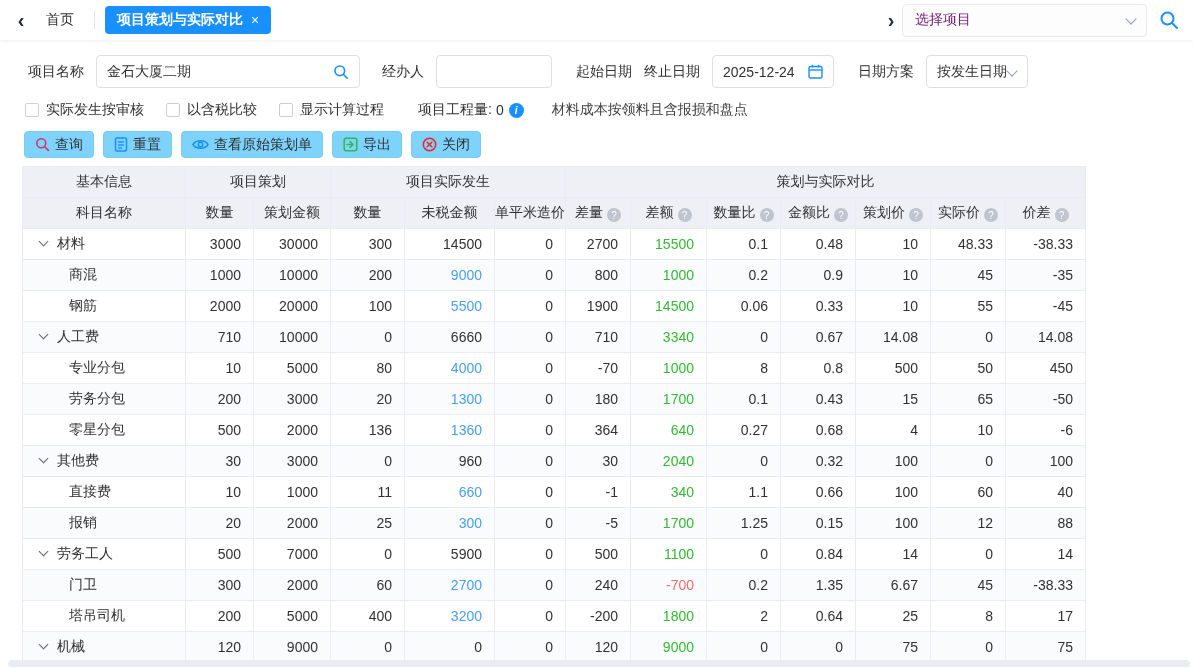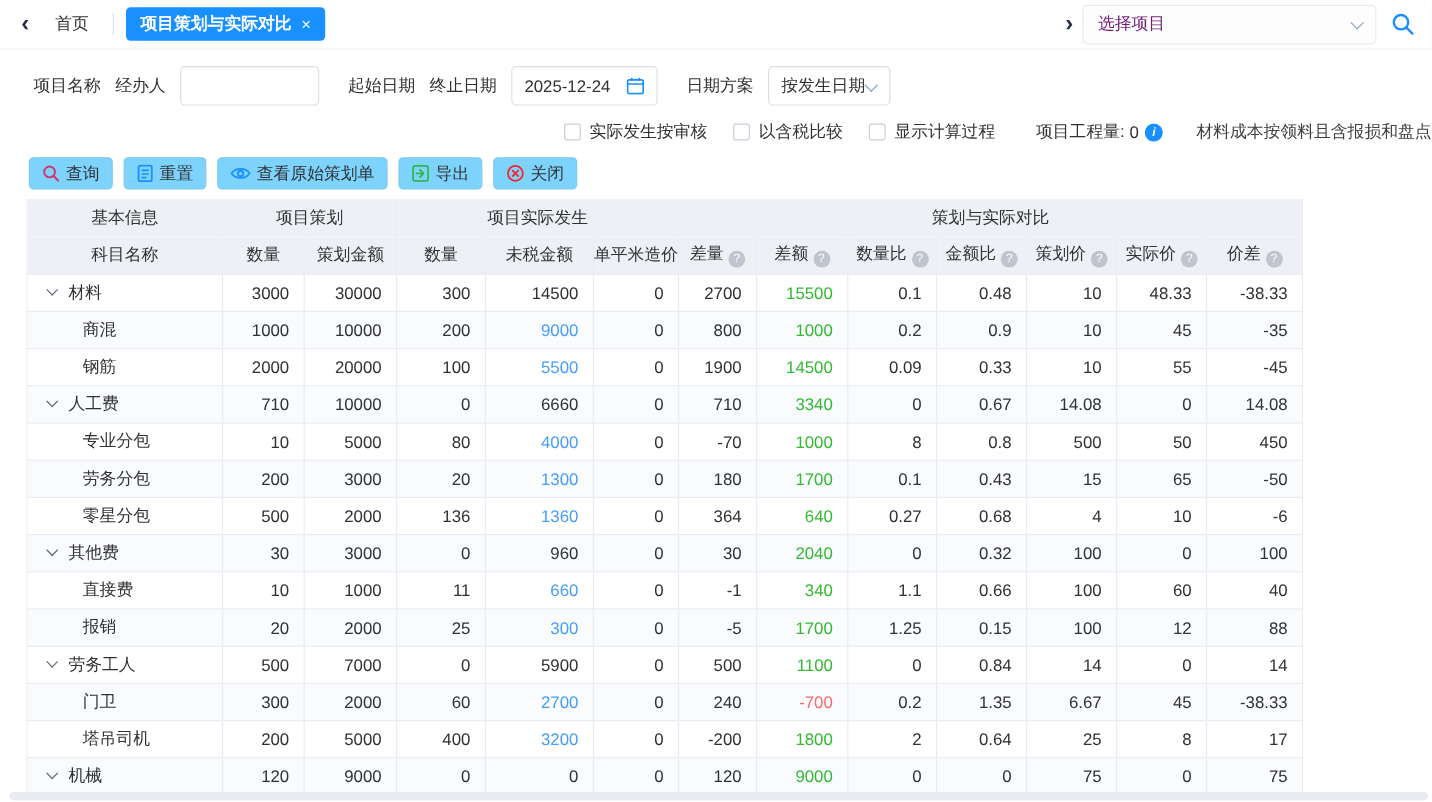--- a/index.html
+++ b/index.html
@@ -31,21 +31,21 @@
   .inp { height:33px; border:1px solid #dcdfe6; border-radius:4px; background:#fff;
     display:flex; align-items:center; padding:0 10px; }
   .inp input { border:none; outline:none; font:inherit; color:#303133; width:100%; background:transparent; }
   .inp-project { width:264px; margin-right:22px; }
   .inp-agent { width:116px; margin-right:24px; }
   .inp-date { width:122px; margin-right:24px; }
   .inp-scheme { width:102px; cursor:pointer; }
   .inp .icon-right { margin-left:6px; flex:none; }
 
   
-  .options { display:flex; align-items:center; margin:12px 0 0 25px; height:20px;justify-content:flex-end; }
+  .options { display:flex; align-items:center; margin:12px 0 0 25px; height:20px; }
   .chk-group { display:flex; align-items:center; margin-right:22px; cursor:pointer; }
   .chk-box { width:14px; height:14px; border:1px solid #c8cdd8; border-radius:2px; background:#fff; margin-right:7px; flex:none; }
   .qty-wrap { display:flex; align-items:center; margin-left:12px; }
   .info-icon { width:15px; height:15px; border-radius:50%; background:#1890ff; color:#fff; font-size:10px;
     display:flex; align-items:center; justify-content:center; margin-left:5px; font-style:italic; font-weight:bold; cursor:pointer; }
   .warning-text { color:#404040; margin-left:28px; }
 
   
   .toolbar { display:flex; align-items:center; margin:11px 0 0 24px; gap:9px; }
   .btn { height:27px; background:#7dd3fc; border:1px solid #7ccbe9; border-radius:4px;
@@ -91,20 +91,29 @@
   <span>
     <svg width="20" height="20" viewBox="0 0 20 20">
         <circle cx="8.5" cy="8.5" r="6" fill="none" stroke="#1890ff" stroke-width="2"></circle>
         <line x1="13" y1="13" x2="18" y2="18" stroke="#1890ff" stroke-width="2" stroke-linecap="round"></line>
       </svg>
   </span>
 </div>
 
 <div class="filters">
   <span class="f-label">项目名称</span>
+  <div class="inp inp-project">
+    <input value="金石大厦二期" style="">
+    <span class="icon-right">
+      <svg width="16" height="16" viewBox="0 0 16 16">
+          <circle cx="6.8" cy="6.8" r="4.8" fill="none" stroke="#1890ff" stroke-width="1.6"></circle>
+          <line x1="10.4" y1="10.4" x2="14.2" y2="14.2" stroke="#1890ff" stroke-width="1.6" stroke-linecap="round"></line>
+        </svg>
+    </span>
+  </div>
 
   <span class="f-label">经办人</span>
   <div class="inp inp-agent">
     <input value="" style="">
   </div>
 
   <span class="f-label">起始日期</span>
 
   <span class="f-label">终止日期</span>
   <div class="inp inp-date">
@@ -271,21 +280,21 @@
         </tr>
         <tr>
           <td class="name-cell child"><span>钢筋</span></td>
           <td class="num"><span>2000</span></td>
           <td class="num"><span>20000</span></td>
           <td class="num"><span>100</span></td>
           <td class="num"><span class="link">5500</span></td>
           <td class="num"><span>0</span></td>
           <td class="num"><span>1900</span></td>
           <td class="num"><span class="green">14500</span></td>
-          <td class="num"><span>0.09</span></td>
+          <td class="num"><span>0.06</span></td>
           <td class="num"><span>0.33</span></td>
           <td class="num"><span>10</span></td>
           <td class="num"><span>55</span></td>
           <td class="num"><span>-45</span></td>
         </tr>
         <tr>
           <td class="name-cell parent"><span class="caret"></span><span>人工费</span></td>
           <td class="num"><span>710</span></td>
           <td class="num"><span>10000</span></td>
           <td class="num"><span>0</span></td>

